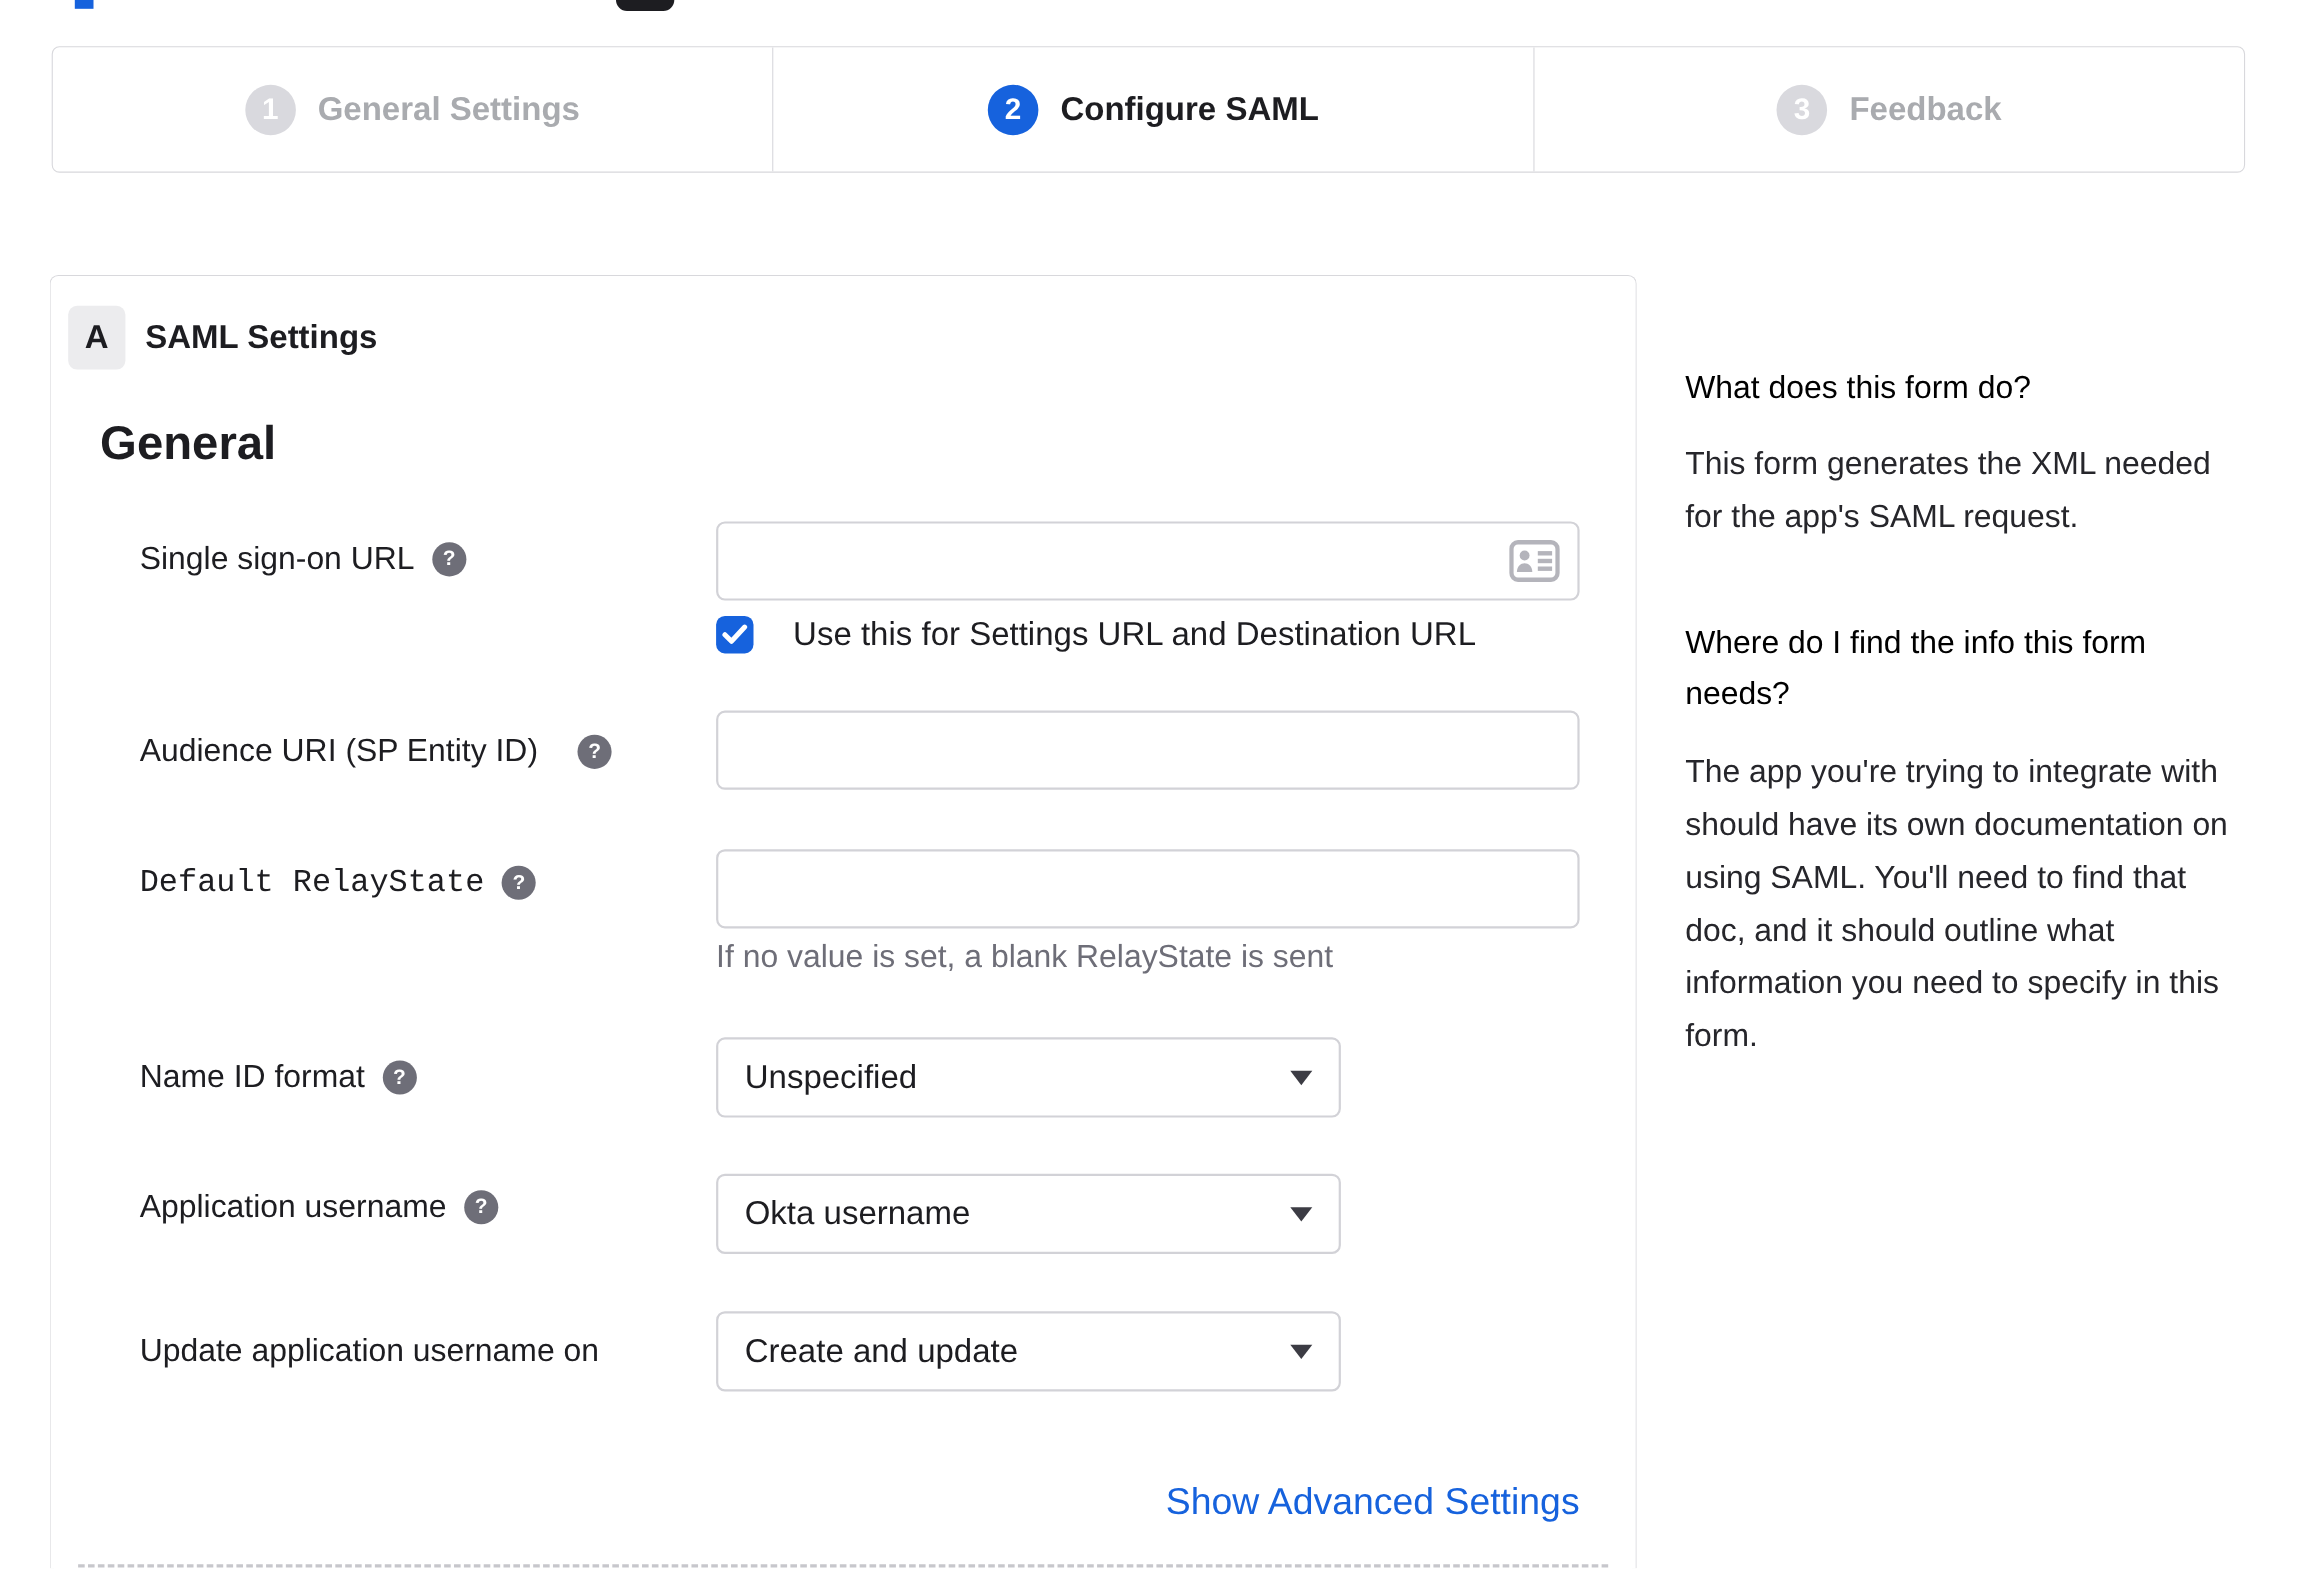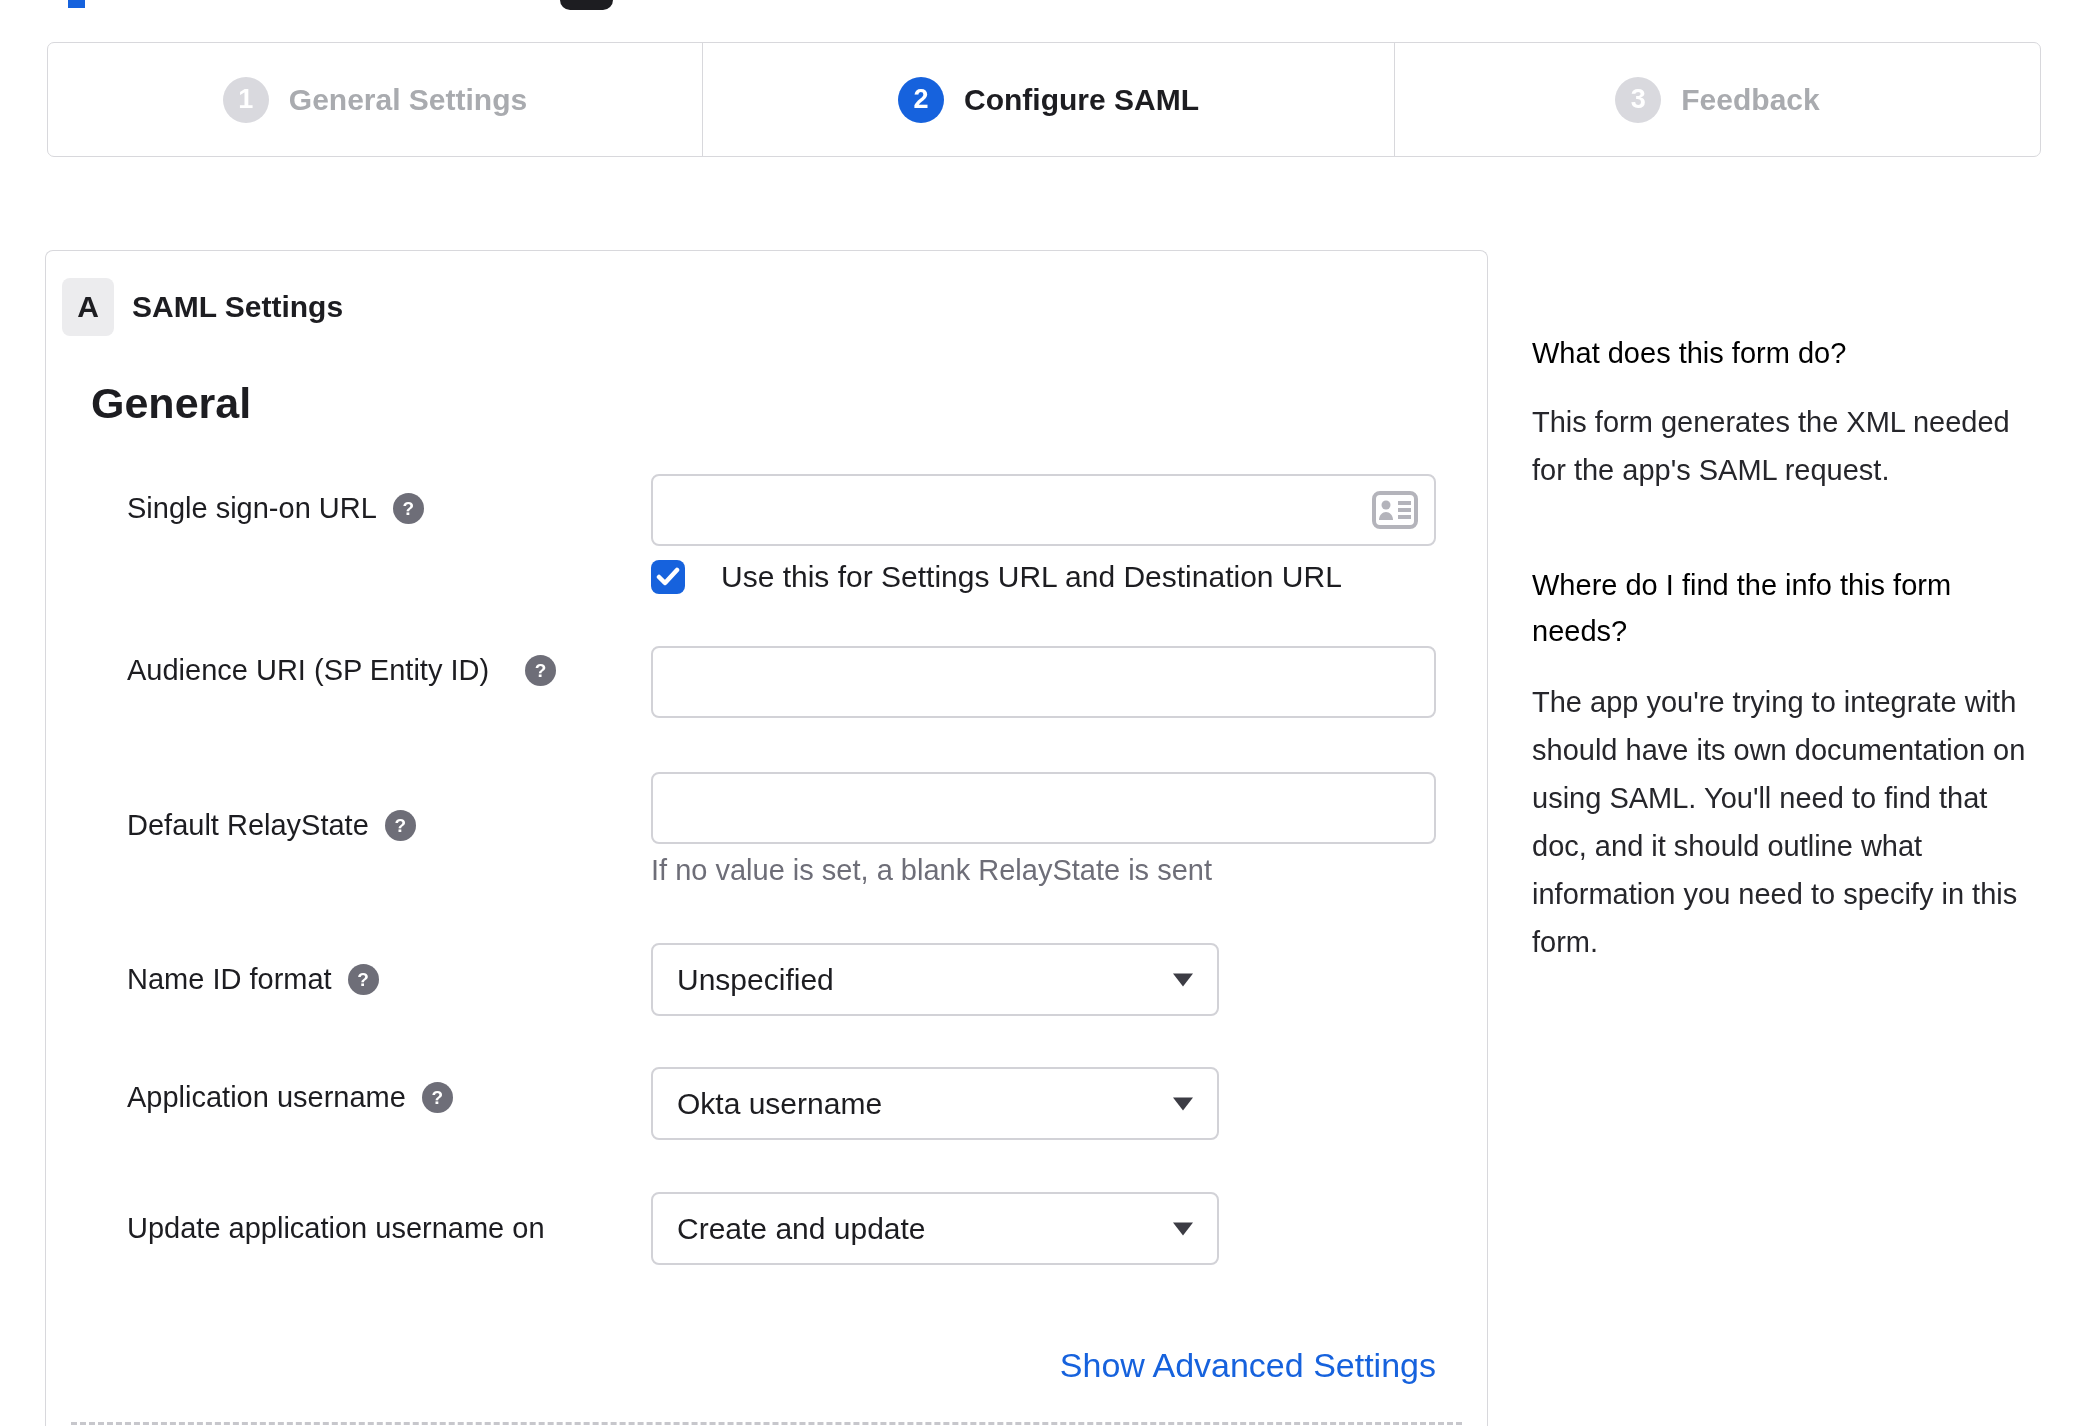--- a/index.html
+++ b/index.html
@@ -184,27 +184,27 @@
   </div>
   <div class="checkbox-row">
     <span class="checkbox">
       <svg width="24" height="20" viewBox="0 0 24 20">
         <polyline points="3,10 9,16 21,3" fill="none" stroke="#ffffff" stroke-width="4.5" stroke-linecap="round" stroke-linejoin="round"></polyline>
       </svg>
     </span>
     <span class="checkbox-label">Use this for Settings URL and Destination URL</span>
   </div>
 
-  <div class="field-label" style="top:403px;gap:36px;">
+  <div class="field-label" style="top:416px;gap:36px;">
     <span>Audience URI (SP Entity ID)</span>
     <span class="help-icon">?</span>
   </div>
   <input class="text-input" style="top: 395px;" type="text">
 
-  <div class="field-label" style="top:558px;">
+  <div class="field-label" style="top:535px;font-family:Liberation Mono, monospace;">
     <span>Default RelayState</span>
     <span class="help-icon">?</span>
   </div>
   <input class="text-input" style="top: 521px;" type="text">
   <div class="helper-text" style="top:603px;">If no value is set, a blank RelayState is sent</div>
 
   <div class="field-label" style="top:712px;">
     <span>Name ID format</span>
     <span class="help-icon">?</span>
   </div>

